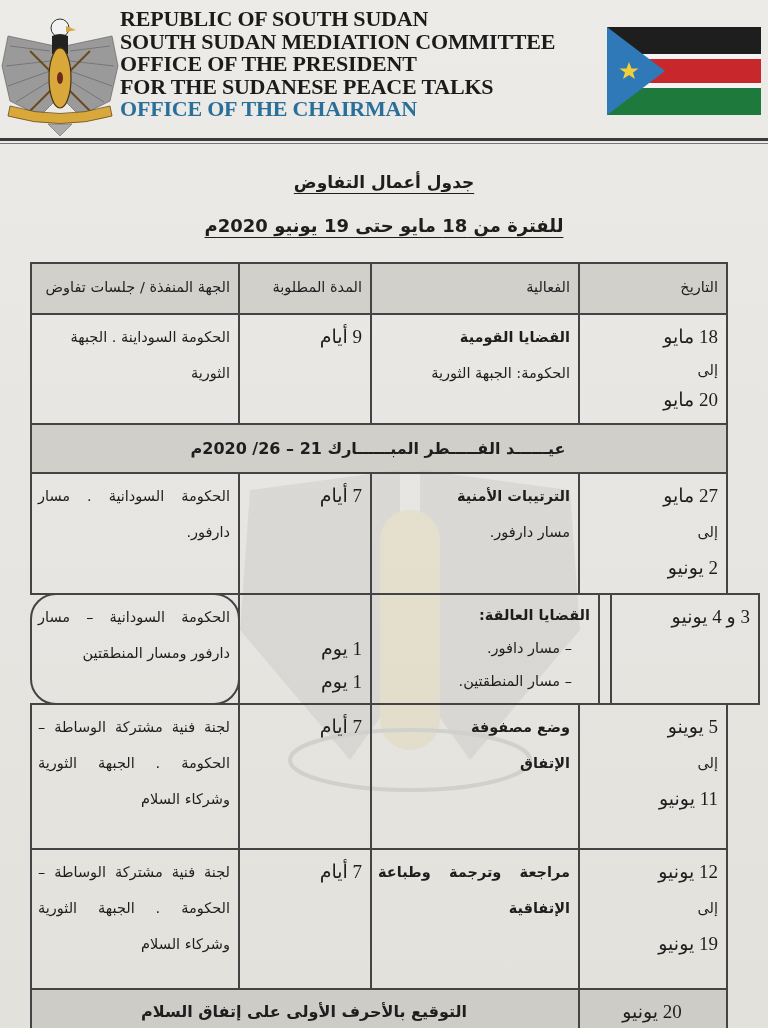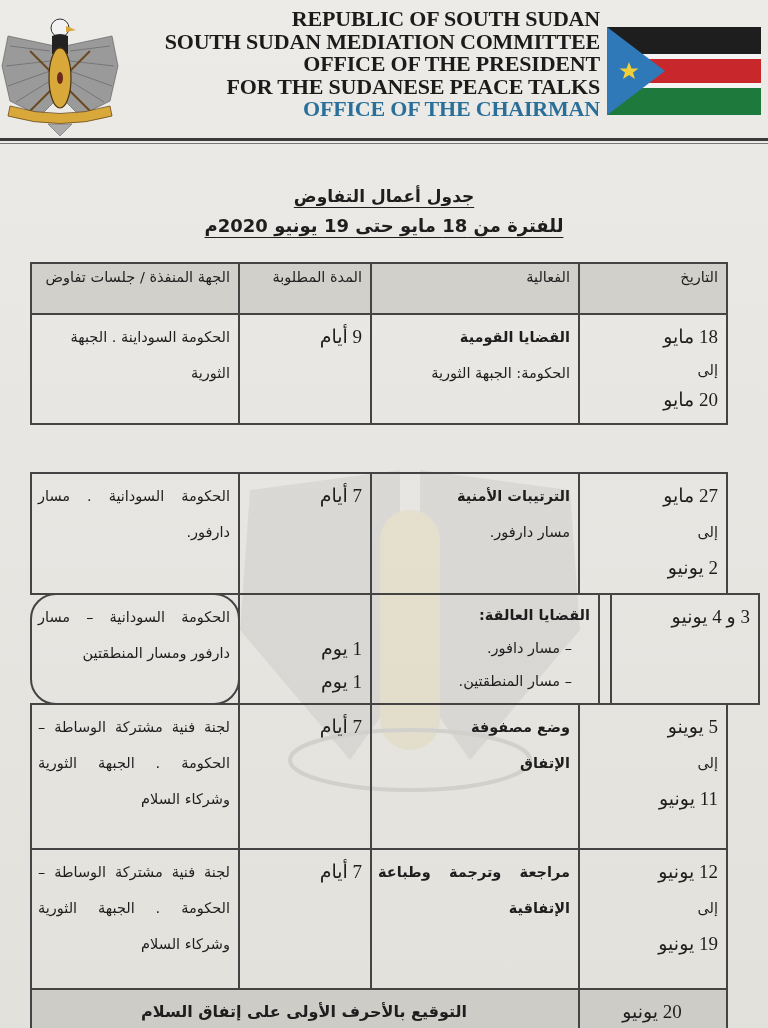--- a/index.html
+++ b/index.html
@@ -8,41 +8,41 @@
     background:#e9e8e4;
     font-family:"DejaVu Serif", serif;
     position:relative;
     color:#1e1e1e;
   }
   .page { position:absolute; left:0; top:0; width:768px; height:1028px;
     background: linear-gradient(180deg,#ecebe7 0%,#e7e6e2 45%,#e2e1dc 100%); }
   
   .emblem { position:absolute; left:0; top:6px; width:120px; height:130px; }
   .flag { position:absolute; left:607px; top:27px; width:154px; height:88px; }
-  .hdr-lines { position:absolute; left:120px; top:8px; width:480px; text-align:right;
+  .hdr-lines { position:absolute; left:120px; top:8px; width:480px; text-align:left;
     font-family:"Liberation Serif", serif; font-weight:bold; line-height:22.5px; }
   .hdr-line { font-size:22px; color:#1b1b1b; letter-spacing:-0.2px; white-space:nowrap; }
   .hdr-line.blue { color:#2a6f9a; }
   .rule1 { position:absolute; left:0; top:138px; width:768px; height:3px; background:#3a3a3a; }
   .rule2 { position:absolute; left:0; top:143px; width:768px; height:1px; background:#777; }
 
   
   .title { position:absolute; left:0; width:768px; text-align:center; direction:rtl;
     font-family:"DejaVu Sans", sans-serif; font-weight:bold; }
   .title span { text-decoration:underline; text-underline-offset:5px; }
-  .t1 { top:186px; font-size:17px; }
+  .t1 { top:172px; font-size:17px; }
   .t2 { top:215px; font-size:18px; }
 
   
   .tbl { position:absolute; left:30px; top:262px; width:698px; height:780px; }
   .cell { position:absolute; box-sizing:border-box; border:2px solid #444;
     direction:rtl; text-align:right; padding:4px 8px 0 6px;
     font-family:"DejaVu Sans", sans-serif; font-size:14.5px; line-height:36px; }
   .cell.shade { background:rgba(190,188,182,0.55); }
-  .cell.head { line-height:22px; padding-top:2px; }
+  .cell.head { line-height:22px; padding-top:12px; }
   .cell.span { text-align:center; font-weight:bold; font-size:16px; }
   .date { font-family:"Liberation Serif", serif; font-size:19px; }
   .b { font-weight:bold; }
   .dash-item { padding-right:18px; }
   .dash-item::before { content:"–  "; }
   .justify { text-align:justify; text-align-last:right; }
   .watermark { position:absolute; left:230px; top:430px; width:360px; height:430px; opacity:0.13; pointer-events:none; }
 </style>
 </head>
 <body>
@@ -120,20 +120,21 @@
     </div>
     <div class="cell" style="left:340px;top:51px;width:210px;height:112px;">
       <div class="b">القضايا القومية</div>
       <div>الحكومة: الجبهة الثورية</div>
     </div>
     <div class="cell" style="left:208px;top:51px;width:134px;height:112px;">
       <div class="date">9 أيام</div>
     </div>
     <div class="cell" style="left:0;top:51px;width:210px;height:112px;">الحكومة السوداينة . الجبهة الثورية</div>
 
+    <div class="cell shade span" style="left:0;top:161px;width:698px;height:51px;line-height:40px;">عيــــــد الفـــــطر المبــــــارك 21 – 26/ 2020م</div>
 
     <div class="cell" style="left:548px;top:210px;width:150px;height:123px;">
       <div class="date">27 مايو</div>
       <div>إلى</div>
       <div class="date">2 يونيو</div>
     </div>
     <div class="cell" style="left:340px;top:210px;width:210px;height:123px;">
       <div class="b">الترتيبات الأمنية</div>
       <div>مسار دارفور.</div>
     </div>

